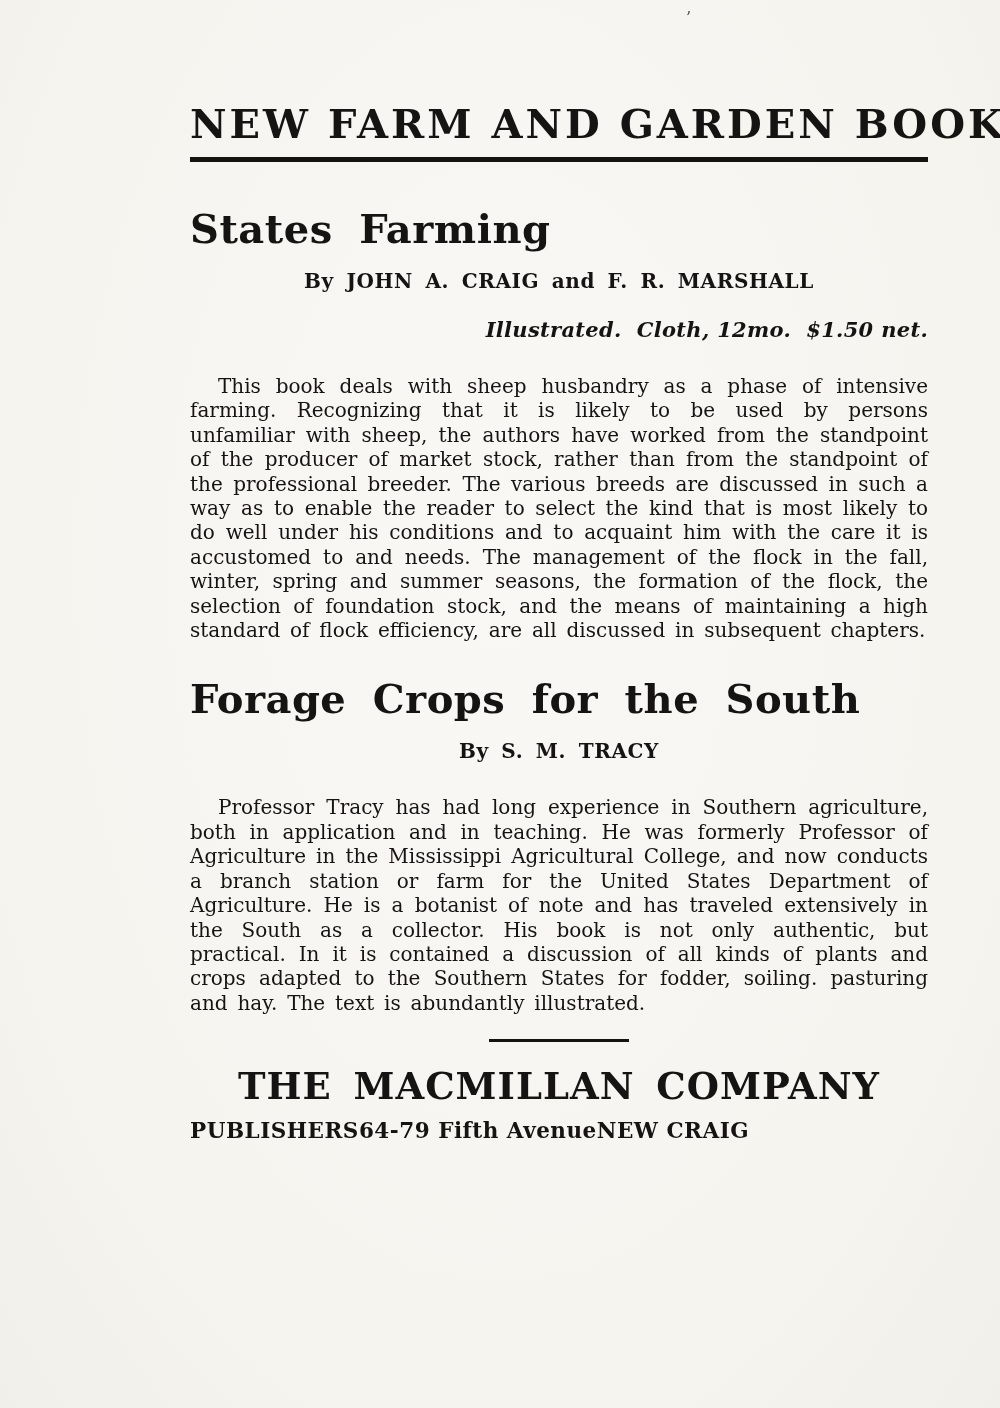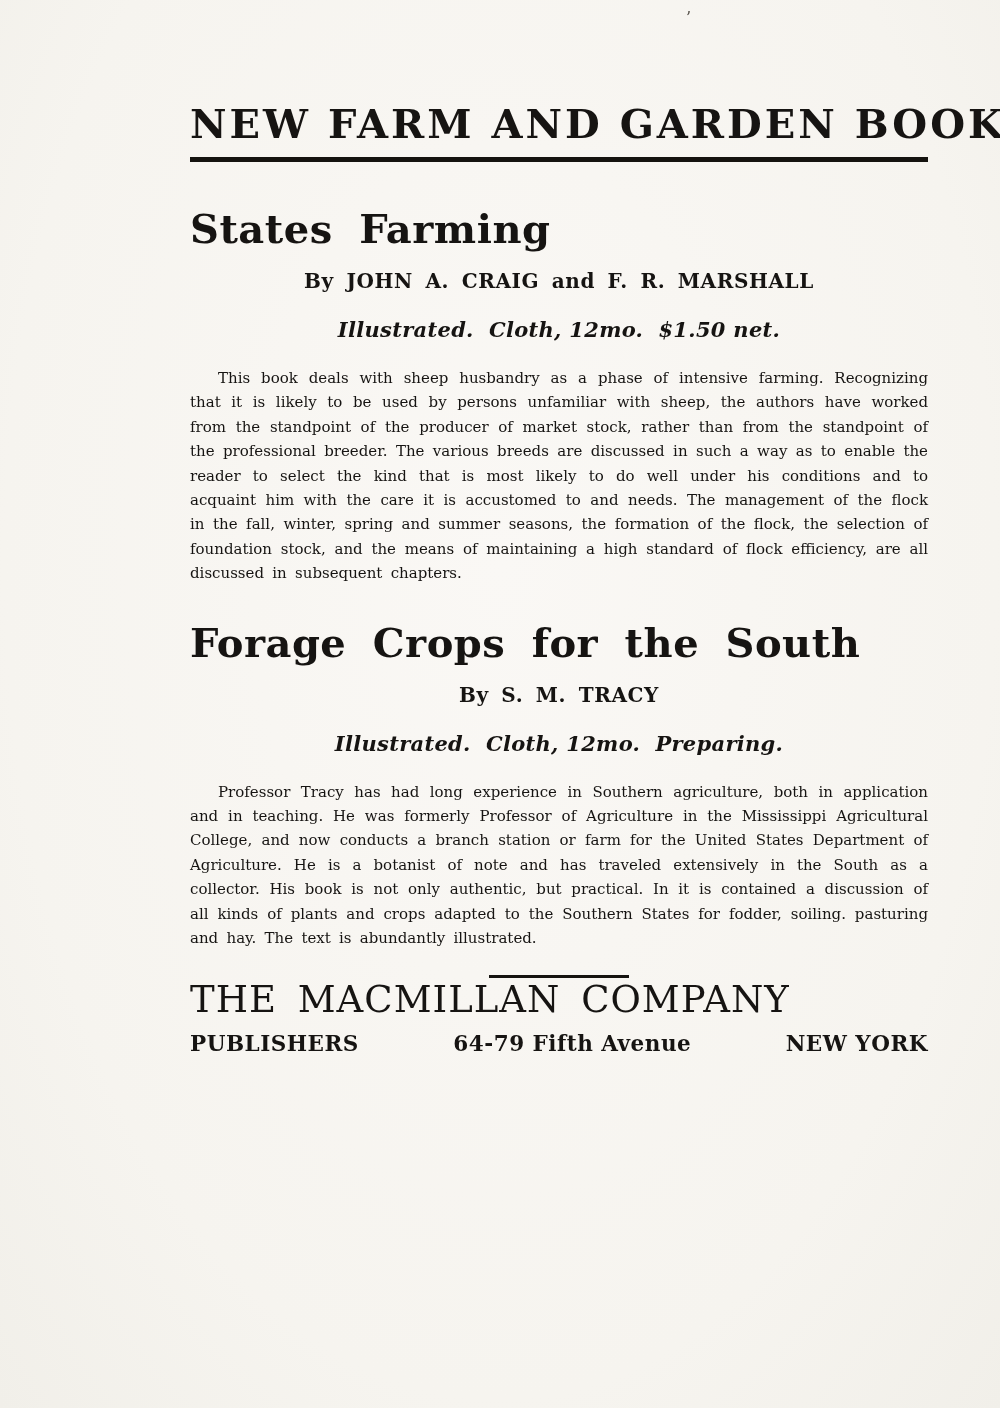--- a/index.html
+++ b/index.html
@@ -50,53 +50,53 @@
   }
   .book-byline {
     text-align: center;
     font-weight: bold;
     font-size: 20px;
     margin-top: 19px;
     word-spacing: 5px;
     letter-spacing: 0.6px;
   }
   .book-imprint {
-    text-align: center;
+    text-align: right;
     font-style: italic;
     font-weight: bold;
     font-size: 21px;
     margin-top: 24px;
     white-space: pre-wrap;
     letter-spacing: 0.3px;
   }
   .book-description {
-    margin-top: 24px;
-    font-size: 15px;
+    margin-top: 32px;
+    font-size: 20px;
     line-height: 24.4px;
     text-align: justify;
     text-indent: 28px;
     word-spacing: 3.5px;
   }
   .section-divider {
     width: 140px;
     height: 3px;
     background: #15130f;
     margin: 24px auto 0 auto;
   }
   .publisher-name {
-    text-align: left;
+    text-align: center;
     font-size: 37px;
-    font-weight: normal;
+    font-weight: bold;
+    margin-top: 22px;
     word-spacing: 8px;
     letter-spacing: 1px;
     white-space: nowrap;
   }
   .publisher-row {
     display: flex;
-    justify-content: space-between;
     align-items: baseline;
     font-weight: bold;
     font-size: 21.5px;
     margin-top: 10px;
     letter-spacing: 0.5px;
   }
   .scan-speck {
     position: absolute;
     left: 686px;
     top: 8px;
@@ -119,28 +119,27 @@
     <div class="book-section-1">
       <div class="book-title">States Farming</div>
       <div class="book-byline">By JOHN A. CRAIG and F. R. MARSHALL</div>
       <div class="book-imprint">Illustrated.  Cloth, 12mo.  $1.50 net.</div>
       <div class="book-description">This book deals with sheep husbandry as a phase of intensive farming. Recognizing that it is likely to be used by persons unfamiliar with sheep, the authors have worked from the standpoint of the producer of market stock, rather than from the standpoint of the professional breeder. The various breeds are discussed in such a way as to enable the reader to select the kind that is most likely to do well under his conditions and to acquaint him with the care it is accustomed to and needs. The management of the flock in the fall, winter, spring and summer seasons, the formation of the flock, the selection of foundation stock, and the means of maintaining a high standard of flock efficiency, are all discussed in subsequent chapters.</div>
     </div>
 
     <div class="book-section-2">
       <div class="book-title">Forage Crops for the South</div>
       <div class="book-byline">By S. M. TRACY</div>
-      <div class="book-imprint">Illustrated.  Cloth, 12mo.  Preparing.</div>
       <div class="book-description">Professor Tracy has had long experience in Southern agriculture, both in application and in teaching. He was formerly Professor of Agriculture in the Mississippi Agricultural College, and now conducts a branch station or farm for the United States Department of Agriculture. He is a botanist of note and has traveled extensively in the South as a collector. His book is not only authentic, but practical. In it is contained a discussion of all kinds of plants and crops adapted to the Southern States for fodder, soiling. pasturing and hay. The text is abundantly illustrated.</div>
     </div>
 
     <div class="section-divider"></div>
 
     <div class="publisher-name">THE MACMILLAN COMPANY</div>
 
     <div class="publisher-row">
       <span>PUBLISHERS</span>
       <span>64-79 Fifth Avenue</span>
-      <span>NEW YORK</span>
+      <span>NEW CRAIG</span>
     </div>
 
   </div>
 </div>
 
 </body></html>

